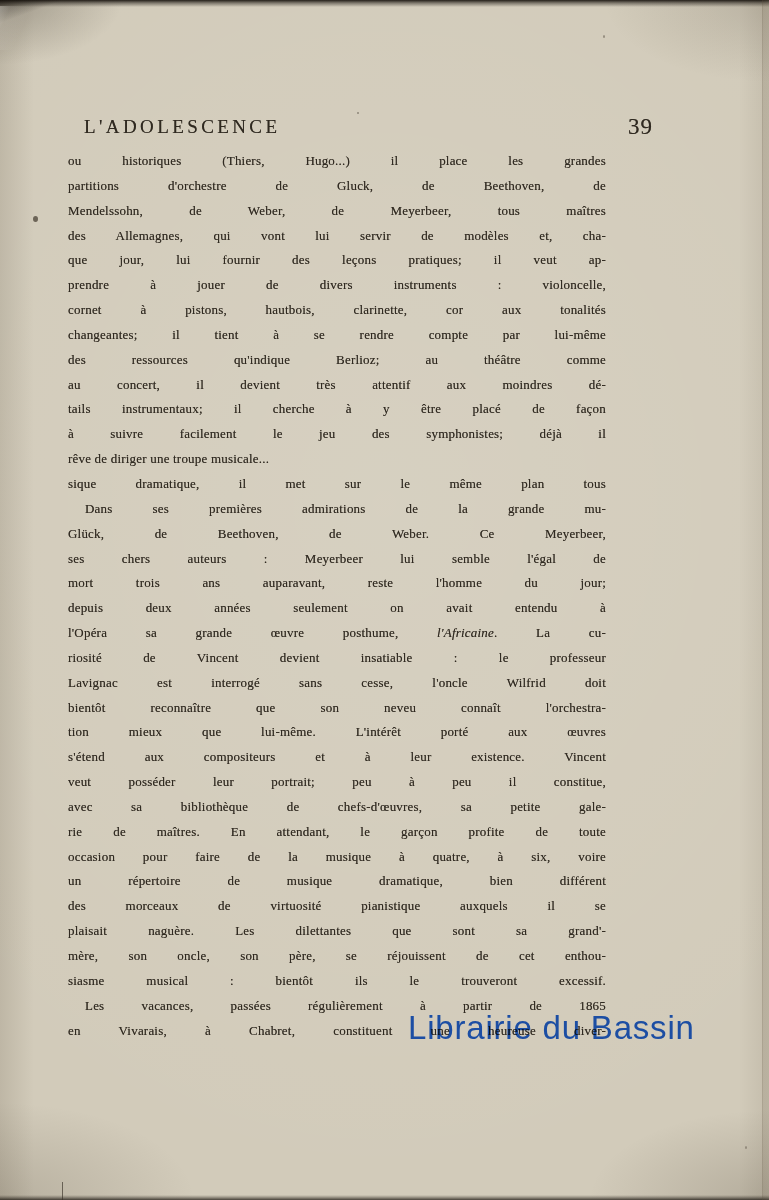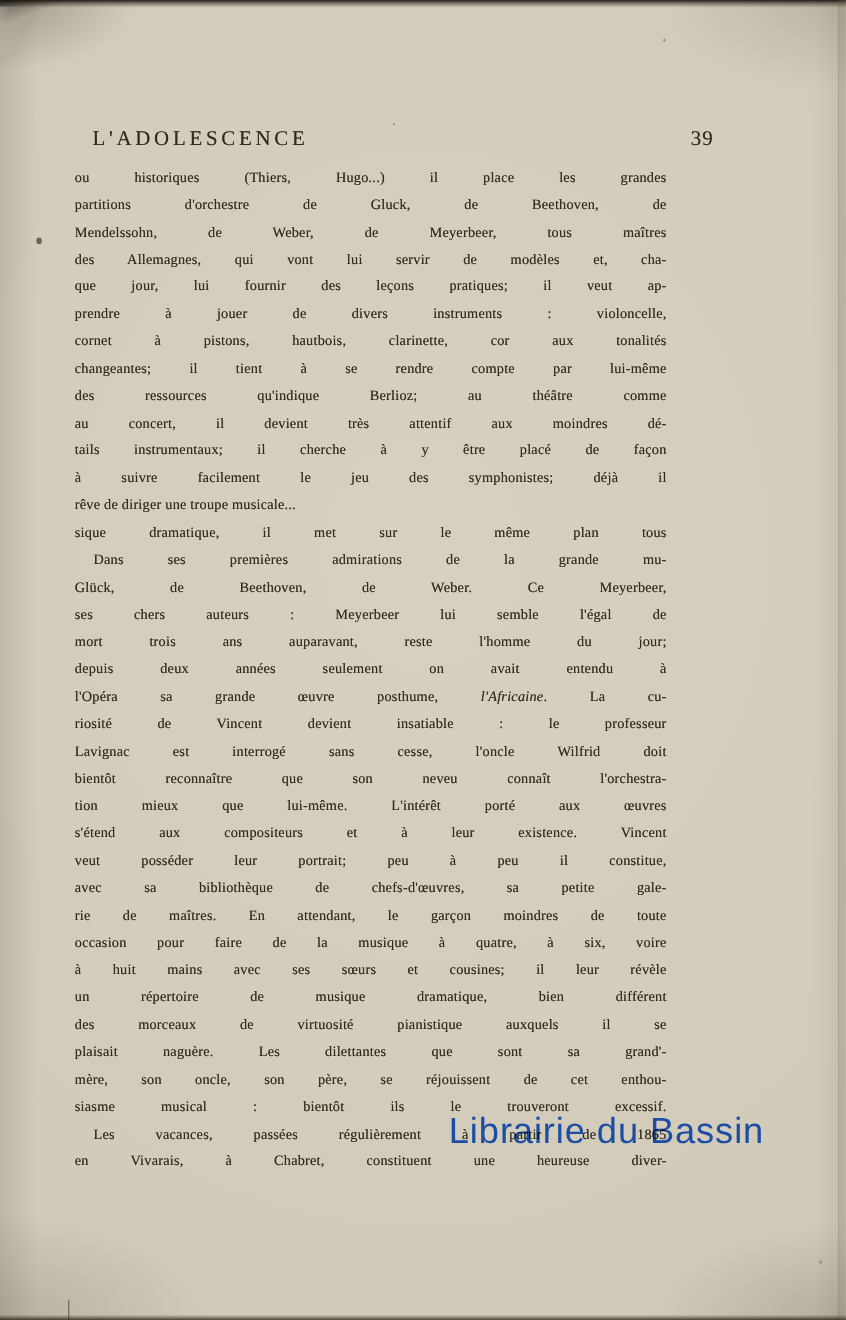--- a/index.html
+++ b/index.html
@@ -39,21 +39,21 @@
     background:linear-gradient(115deg, rgba(255,253,246,.35) 0px, rgba(255,253,246,.12) 10px, rgba(0,0,0,0) 30px);
   }
   .header-title{
     position:absolute;left:84px;top:113px;width:538px;
     text-align:left;font-size:19px;line-height:27px;
     letter-spacing:3.4px;color:#2f2920;
     text-shadow:0 0 .5px rgba(47,41,32,.55);
   }
   .folio{
     position:absolute;left:628px;top:113px;width:50px;
-    font-size:19px;line-height:27px;letter-spacing:1px;color:#2f2920;
+    font-size:23px;line-height:27px;letter-spacing:1px;color:#2f2920;
     text-shadow:0 0 .5px rgba(47,41,32,.55);
   }
   .text-column{
     position:absolute;left:68px;top:149px;width:538px;
     font-size:13px;color:#302a21;
     text-shadow:0 0 .5px rgba(48,42,33,.6);
     letter-spacing:.2px;
   }
   .line{
     height:24.85px;line-height:24.85px;
@@ -110,23 +110,22 @@
       <div class="line justified">mort trois ans auparavant, reste l'homme du jour;</div>
       <div class="line justified">depuis deux années seulement on avait entendu à</div>
       <div class="line justified"><span>l'Opéra sa grande œuvre posthume, </span><span class="italic">l'Africaine</span><span>. La cu-</span></div>
       <div class="line justified">riosité de Vincent devient insatiable : le professeur</div>
       <div class="line justified">Lavignac est interrogé sans cesse, l'oncle Wilfrid doit</div>
       <div class="line justified">bientôt reconnaître que son neveu connaît l'orchestra-</div>
       <div class="line justified">tion mieux que lui-même. L'intérêt porté aux œuvres</div>
       <div class="line justified">s'étend aux compositeurs et à leur existence. Vincent</div>
       <div class="line justified">veut posséder leur portrait; peu à peu il constitue,</div>
       <div class="line justified">avec sa bibliothèque de chefs-d'œuvres, sa petite gale-</div>
-      <div class="line justified">rie de maîtres. En attendant, le garçon moindres de toute</div>
+      <div class="line justified">rie de maîtres. En attendant, le garçon profite de toute</div>
       <div class="line justified">occasion pour faire de la musique à quatre, à six, voire</div>
-      <div class="line justified">à huit mains avec ses sœurs et cousines; il leur révèle</div>
       <div class="line justified">un répertoire de musique dramatique, bien différent</div>
       <div class="line justified">des morceaux de virtuosité pianistique auxquels il se</div>
       <div class="line justified">plaisait naguère. Les dilettantes que sont sa grand'-</div>
       <div class="line justified">mère, son oncle, son père, se réjouissent de cet enthou-</div>
       <div class="line justified">siasme musical : bientôt ils le trouveront excessif.</div>
       <div class="line justified line-indent">Les vacances, passées régulièrement à partir de 1865</div>
       <div class="line justified">en Vivarais, à Chabret, constituent une heureuse diver-</div>
     </div>
 
   <div class="watermark" style="color: rgb(33, 97, 223);">Librairie du Bassin</div>

